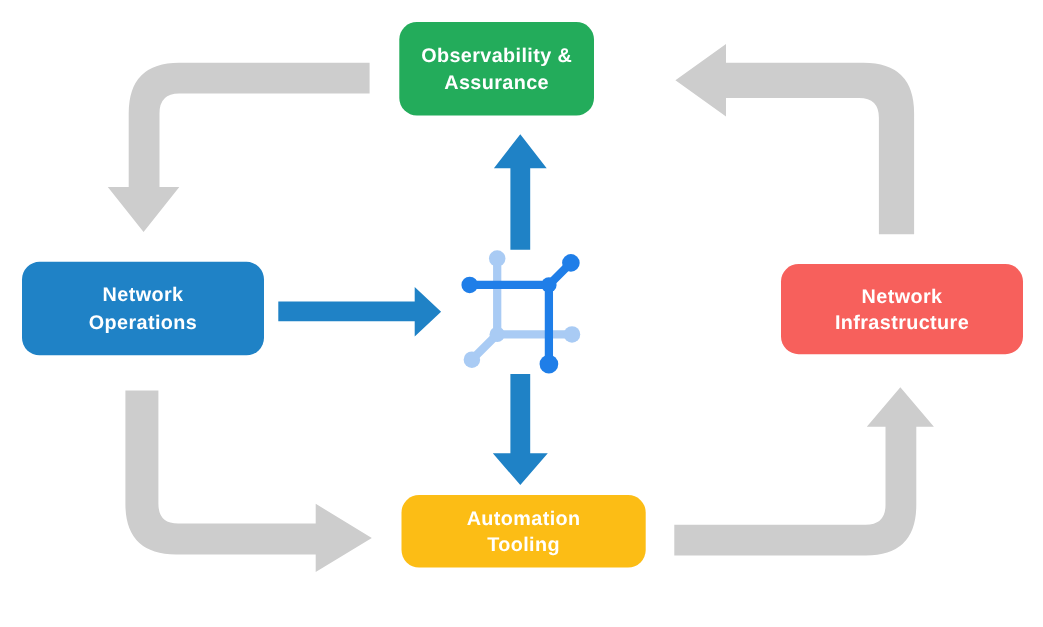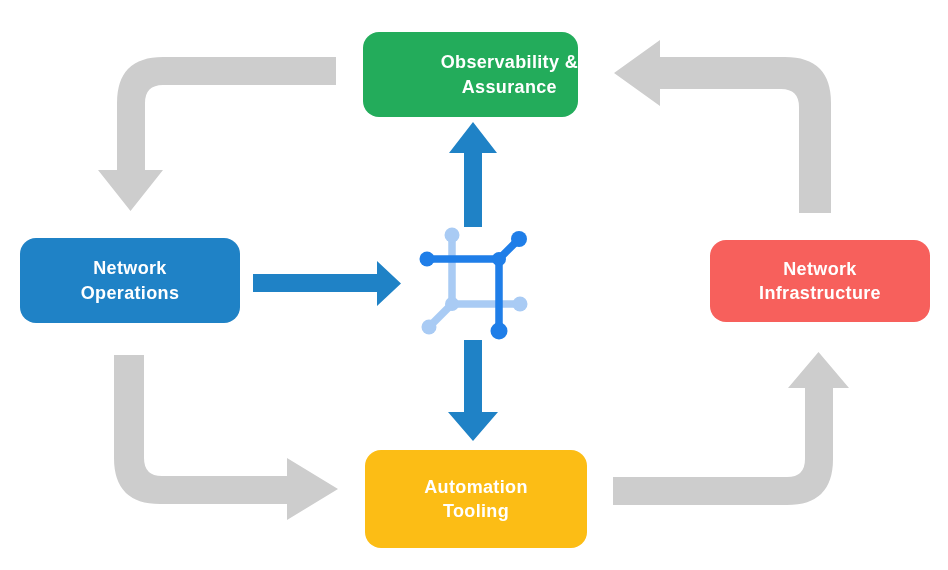--- a/index.html
+++ b/index.html
@@ -20,24 +20,24 @@
     border-radius: 16px;
     color: #ffffff;
     font-size: 18px;
     font-weight: 700;
     letter-spacing: 0.35px;
     text-align: center;
     line-height: 1.35;
     box-sizing: border-box;
   }
   .node span { white-space: pre-line; }
-  .node-green  { left: 363px; top: 32px;  width: 215px; height: 85px; background: #23ac5b; justify-content: flex-end; }
+  .node-green  { left: 363px; top: 20px;  width: 177px; height: 85px; background: #23ac5b; }
   .node-blue   { left: 20px;  top: 238px; width: 220px; height: 85px; background: #1f82c6; }
   .node-red    { left: 710px; top: 240px; width: 220px; height: 82px; background: #f7605c; }
-  .node-yellow { left: 365px; top: 450px; width: 222px; height: 98px; background: #fcbd15; }
+  .node-yellow { left: 365px; top: 450px; width: 222px; height: 66px; background: #fcbd15; }
 </style>
 </head>
 <body>
 
 <div class="canvas">
 
   <svg class="layer" width="948" height="570" viewBox="0 0 948 570">
 
     <path d="M336,57 H163 Q117,57 117,103 V170 H98 L130.5,211 L163,170 H145 V103 Q145,85 163,85 H336 Z" fill="#cdcdcd"></path>
 

